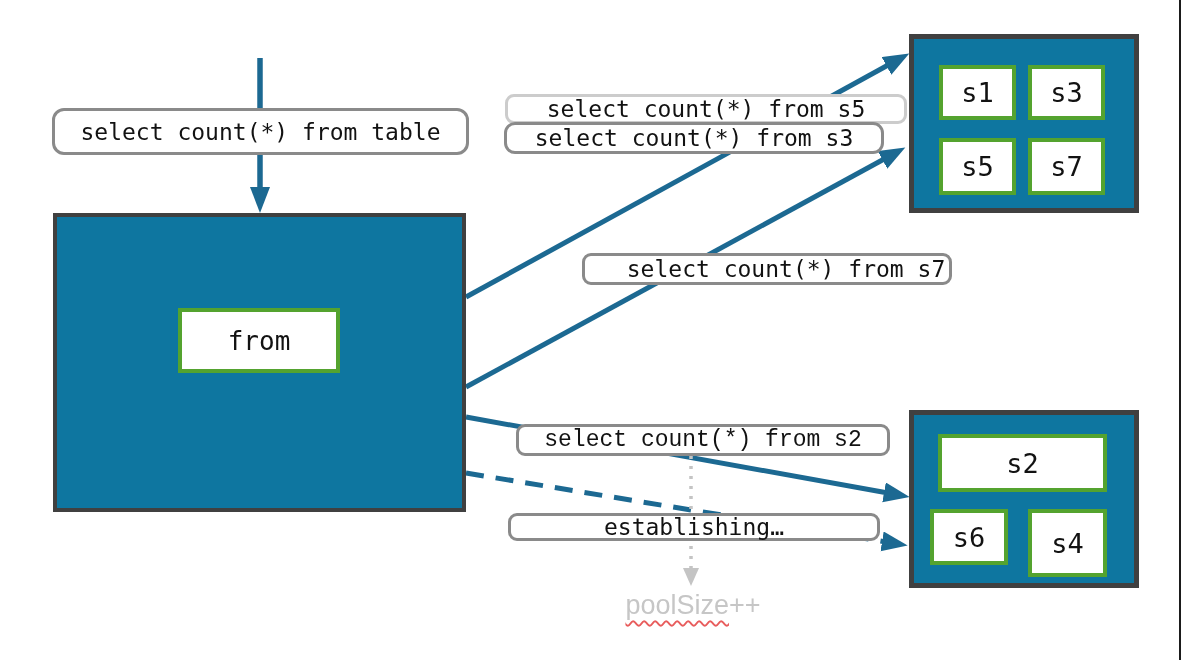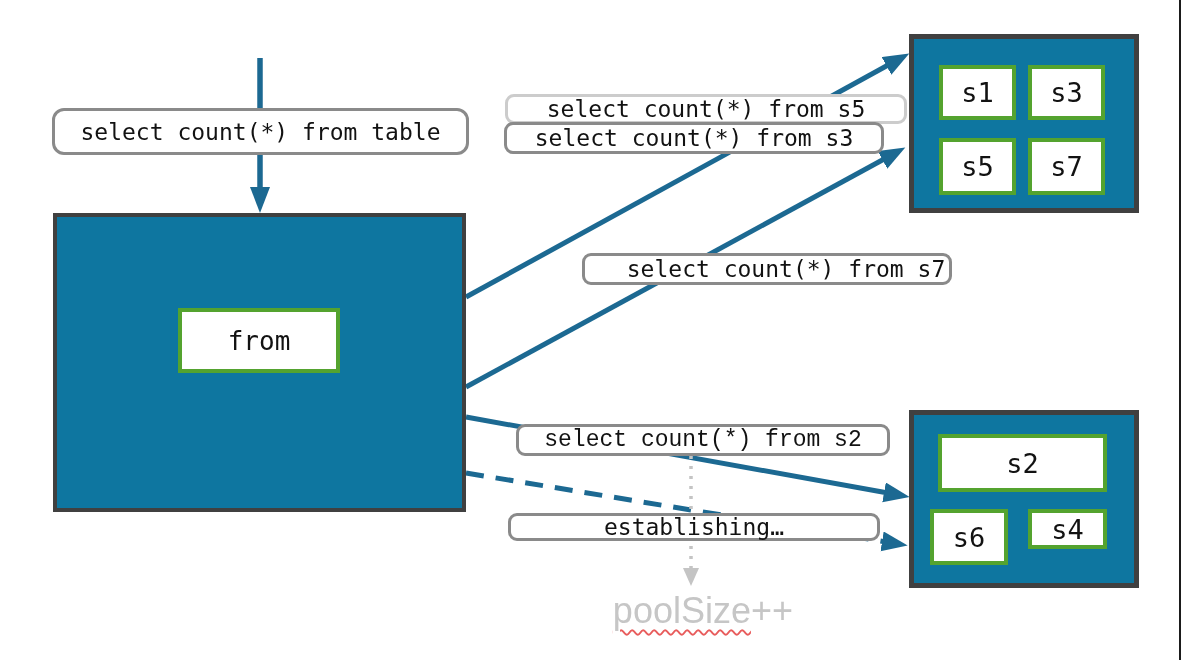--- a/index.html
+++ b/index.html
@@ -32,23 +32,23 @@
     position:absolute;
     box-sizing:border-box;
     background:#ffffff;
     border:4px solid #54a32f;
     display:flex;align-items:center;justify-content:center;
     font-size:27px;color:#121212;
   }
   .pool-note{
     position:absolute;z-index:2;
     left:593px;top:590px;width:200px;
-    text-align:right;
+    text-align:center;
     font-family:"Liberation Sans", sans-serif;
-    font-size:36px;color:#c6c6c6;
+    font-size:27px;color:#c6c6c6;
     white-space:nowrap;
   }
   .pool-note .misspelled{
     text-decoration:underline wavy #e85c5c 2px;
     text-underline-offset:6px;
   }
 </style>
 </head>
 <body>
 
@@ -76,21 +76,21 @@
 
     <line x1="691" y1="456" x2="691" y2="572" stroke="#c4c4c4" stroke-width="3.5" stroke-dasharray="3 7" marker-end="url(#mGray)"></line>
 
     <line x1="1180" y1="0" x2="1180" y2="660" stroke="#1b1b1b" stroke-width="2"></line>
   </svg>
 
   <div class="qlabel" style="left:52px;top:108px;width:417px;height:47px;border-radius:12px;">select count(*) from table</div>
 
   <div class="qlabel light" style="left:505px;top:94px;width:402px;height:30px;">select count(*) from s5</div>
 
-  <div class="qlabel" style="left:504px;top:122px;width:380px;height:32px;">select count(*) from s3</div>
+  <div class="qlabel" style="left:504px;top:122px;width:380px;height:32px;border-radius:11px;">select count(*) from s3</div>
 
   <div class="qlabel" style="left:582px;top:253px;width:370px;height:32px;padding-left:38px;">select count(*) from s7</div>
 
   <div class="qlabel" style="left:516px;top:424px;width:374px;height:32px;font-family:Liberation Mono, monospace;">select count(*) from s2</div>
 
   <div class="qlabel" style="left:508px;top:513px;width:372px;height:28px;">establishing…</div>
 
   <div class="bigbox" style="left:53px;top:213px;width:413px;height:299px;border-width:4px;">
     <div class="shard" style="left:121px;top:91px;width:162px;height:65px;font-size:26px;">from</div>
   </div>
@@ -98,20 +98,20 @@
   <div class="bigbox" style="left:909px;top:34px;width:230px;height:179px;">
     <div class="shard" style="left:25px;top:26px;width:77px;height:55px;">s1</div>
     <div class="shard" style="left:114px;top:26px;width:77px;height:55px;">s3</div>
     <div class="shard" style="left:25px;top:99px;width:77px;height:57px;">s5</div>
     <div class="shard" style="left:114px;top:99px;width:77px;height:57px;">s7</div>
   </div>
 
   <div class="bigbox" style="left:909px;top:410px;width:230px;height:178px;">
     <div class="shard" style="left:24px;top:19px;width:169px;height:58px;">s2</div>
     <div class="shard" style="left:16px;top:94px;width:78px;height:56px;">s6</div>
-    <div class="shard" style="left:114px;top:94px;width:79px;height:40px;">s4</div>
+    <div class="shard" style="left:114px;top:94px;width:79px;height:68px;">s4</div>
   </div>
 
   <div class="pool-note">
     <span class="misspelled">poolSize</span><span>++</span>
   </div>
 
 </div>
 
 </body></html>

